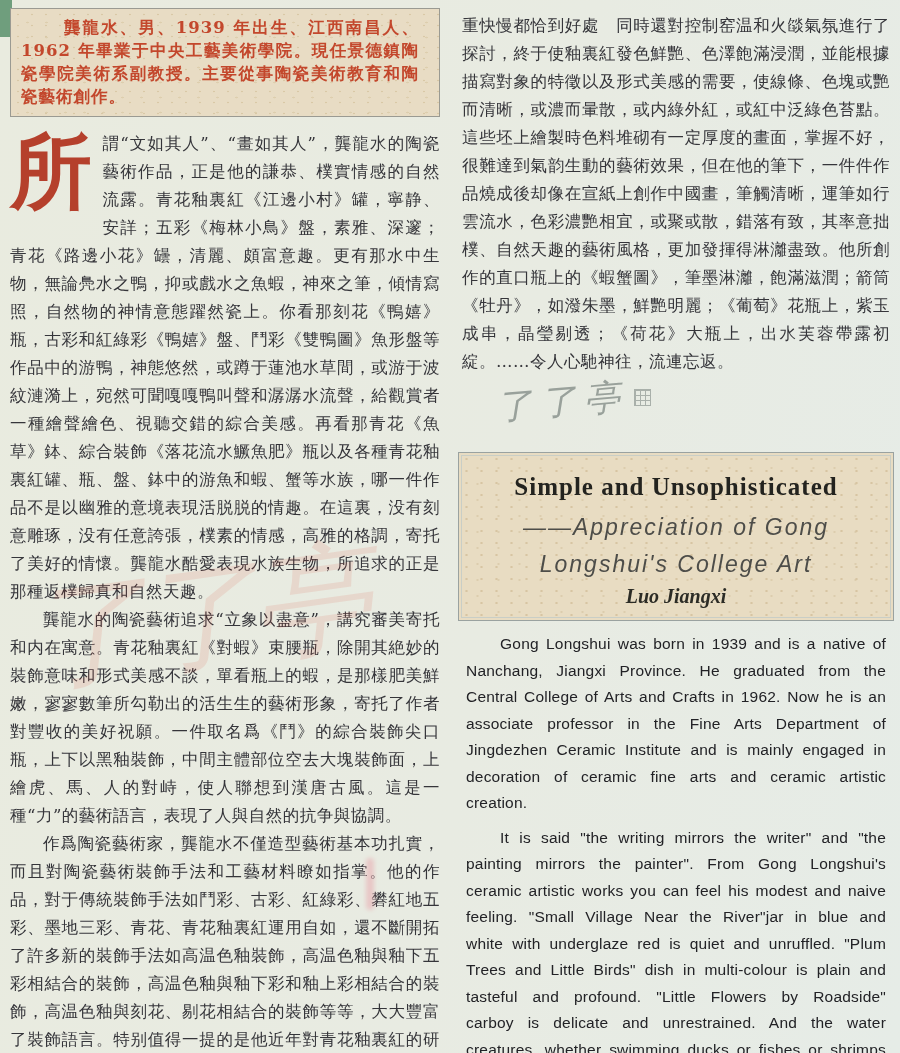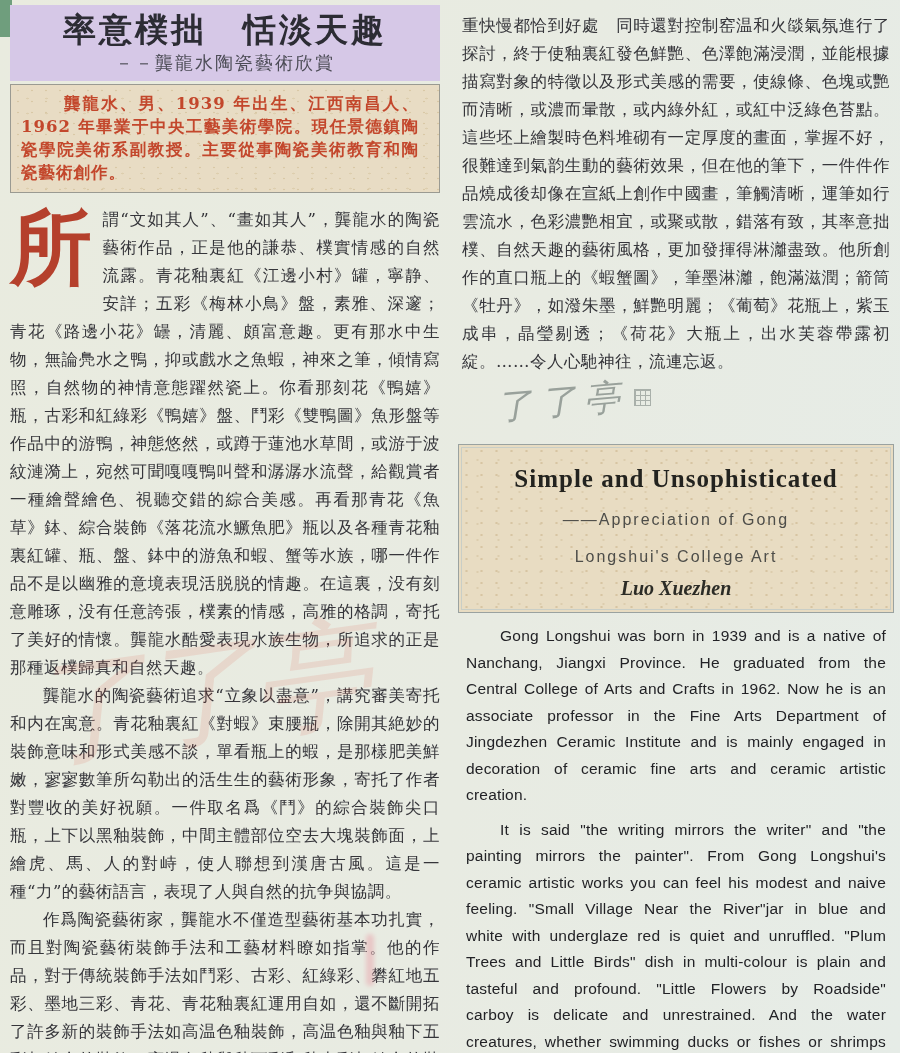--- a/index.html
+++ b/index.html
@@ -53,49 +53,45 @@
     letter-spacing:8px;transform:rotate(-5deg);line-height:1;
     font-family:"DejaVu Serif",serif;
   }
   .seal{
     display:inline-block;width:15px;height:15px;margin-left:6px;vertical-align:8px;
     border:1px solid #9aa29c;
     background:linear-gradient(#9aa29c 1px,transparent 1px),linear-gradient(90deg,#9aa29c 1px,transparent 1px);
     background-size:5px 5px;opacity:0.8;
   }
   .en-box{
-    margin-top:8px;border:1px solid #9aa2a0;outline:1px solid #c9cec6;outline-offset:-4px;
+    margin-top:16px;border:1px solid #9aa2a0;outline:1px solid #c9cec6;outline-offset:-4px;
     background-color:#e8dcc2;
     background-image:radial-gradient(#d7c5a2 1px,transparent 1.4px),radial-gradient(#dccdae 1px,transparent 1.4px);
     background-size:15px 12px,21px 16px;background-position:0 0,8px 7px;
     text-align:center;padding:14px 8px 12px 8px;
   }
   .en-box-title{margin:0;font-size:25px;font-weight:bold;color:#23231f;line-height:40px;font-family:"Liberation Serif","DejaVu Serif",serif;letter-spacing:1px;}
-  .en-box-sub{margin:4px 0 0 0;font-size:16px;color:#4d4d49;line-height:33px;letter-spacing:2px;font-family:"Liberation Sans","DejaVu Sans",sans-serif;font-weight:300;}
+  .en-box-sub{margin:4px 0 0 0;font-size:23px;color:#4d4d49;line-height:33px;letter-spacing:2px;font-family:"Liberation Sans","DejaVu Sans",sans-serif;font-weight:300;font-style:italic;}
   .en-box-author{margin:4px 0 0 0;font-size:20px;font-weight:bold;font-style:italic;color:#2c2c26;font-family:"Liberation Serif","DejaVu Serif",serif;}
   .en-body{margin-top:10px;}
   .en-para{
     margin:8px;font-size:15.5px;line-height:26.5px;text-align:justify;text-indent:2.2em;
     color:#222226;font-family:"Liberation Sans","DejaVu Sans",sans-serif;
     letter-spacing:0.2px;word-spacing:2px;
   }
 </style>
 </head>
 <body>
 
 <div class="page">
 
   <div class="corner-strip"></div>
 
   <div class="col-left">
 
-    <div class="title-block">
-      <h1 class="title-main">率意樸拙　恬淡天趣</h1>
-      <div class="title-sub">－－龔龍水陶瓷藝術欣賞</div>
-    </div>
 
 
     <div class="bio-box">
       <p class="bio-text">龔龍水、男、1939 年出生、江西南昌人、1962 年畢業于中央工藝美術學院。現任景德鎮陶瓷學院美術系副教授。主要從事陶瓷美術教育和陶瓷藝術創作。</p>
     </div>
 
     <div class="body-zh">
       <div class="watermark">了了亭</div>
       <p class="para"><span class="dropcap">所</span><span>謂“文如其人”、“畫如其人”，龔龍水的陶瓷藝術作品，正是他的謙恭、樸實情感的自然流露。青花釉裏紅《江邊小村》罐，寧静、安詳；五彩《梅林小鳥》盤，素雅、深邃；青花《路邊小花》罎，清麗、頗富意趣。更有那水中生物，無論鳧水之鴨，抑或戲水之魚蝦，神來之筆，傾情寫照，自然物的神情意態躍然瓷上。你看那刻花《鴨嬉》瓶，古彩和紅綠彩《鴨嬉》盤、鬥彩《雙鴨圖》魚形盤等作品中的游鴨，神態悠然，或蹲于蓮池水草間，或游于波紋漣漪上，宛然可聞嘎嘎鴨叫聲和潺潺水流聲，給觀賞者一種繪聲繪色、視聽交錯的綜合美感。再看那青花《魚草》鉢、綜合裝飾《落花流水鱖魚肥》瓶以及各種青花釉裏紅罐、瓶、盤、鉢中的游魚和蝦、蟹等水族，哪一件作品不是以幽雅的意境表現活脱脱的情趣。在這裏，没有刻意雕琢，没有任意誇張，樸素的情感，高雅的格調，寄托了美好的情懷。龔龍水酷愛表現水族生物，所追求的正是那種返樸歸真和自然天趣。</span></p>
       <p class="para indent">龔龍水的陶瓷藝術追求“立象以盡意”，講究審美寄托和内在寓意。青花釉裏紅《對蝦》束腰瓶，除開其絶妙的裝飾意味和形式美感不談，單看瓶上的蝦，是那樣肥美鮮嫩，寥寥數筆所勾勒出的活生生的藝術形象，寄托了作者對豐收的美好祝願。一件取名爲《鬥》的綜合裝飾尖口瓶，上下以黑釉裝飾，中間主體部位空去大塊裝飾面，上繪虎、馬、人的對峙，使人聯想到漢唐古風。這是一種“力”的藝術語言，表現了人與自然的抗争與協調。</p>
@@ -110,21 +106,21 @@
     <p class="zh-cont">重快慢都恰到好處　同時還對控制窑温和火燄氣氛進行了探討，終于使釉裏紅發色鮮艷、色澤飽滿浸潤，並能根據描寫對象的特徵以及形式美感的需要，使線條、色塊或艷而清晰，或濃而暈散，或内綠外紅，或紅中泛綠色苔點。這些坯上繪製時色料堆砌有一定厚度的畫面，掌握不好，很難達到氣韵生動的藝術效果，但在他的筆下，一件件作品燒成後却像在宣紙上創作中國畫，筆觸清晰，運筆如行雲流水，色彩濃艷相宜，或聚或散，錯落有致，其率意拙樸、自然天趣的藝術風格，更加發揮得淋灕盡致。他所創作的直口瓶上的《蝦蟹圖》，筆墨淋灕，飽滿滋潤；箭筒《牡丹》，如潑朱墨，鮮艷明麗；《葡萄》花瓶上，紫玉成串，晶瑩剔透；《荷花》大瓶上，出水芙蓉帶露初綻。……令人心馳神往，流連忘返。</p>
 
     <div class="signature-row">
       <span class="signature-text">了了亭</span><span class="seal"></span>
     </div>
 
     <div class="en-box">
       <h2 class="en-box-title">Simple and Unsophisticated</h2>
       <div class="en-box-sub">——Appreciation of Gong</div>
       <div class="en-box-sub">Longshui's College Art</div>
-      <div class="en-box-author">Luo Xuezhen</div>
+      <div class="en-box-author">Luo Jiangxi</div>
     </div>
 
     <div class="en-body">
       <p class="en-para">Gong Longshui was born in 1939 and is a native of Nanchang, Jiangxi Province. He graduated from the Central College of Arts and Crafts in 1962. Now he is an associate professor in the Fine Arts Department of Jingdezhen Ceramic Institute and is mainly engaged in decoration of ceramic fine arts and ceramic artistic creation.</p>
       <p class="en-para">It is said "the writing mirrors the writer" and "the painting mirrors the painter". From Gong Longshui's ceramic artistic works you can feel his modest and naive feeling. "Small Village Near the River"jar in blue and white with underglaze red is quiet and unruffled. "Plum Trees and Little Birds" dish in multi-colour is plain and tasteful and profound. "Little Flowers by Roadside" carboy is delicate and unrestrained. And the water creatures, whether swimming ducks or fishes or shrimps playing water are portrayed vividly in his miraculous brush. The spirit and posture of natural things come</p>
     </div>
 
   </div>
 
 </div>

